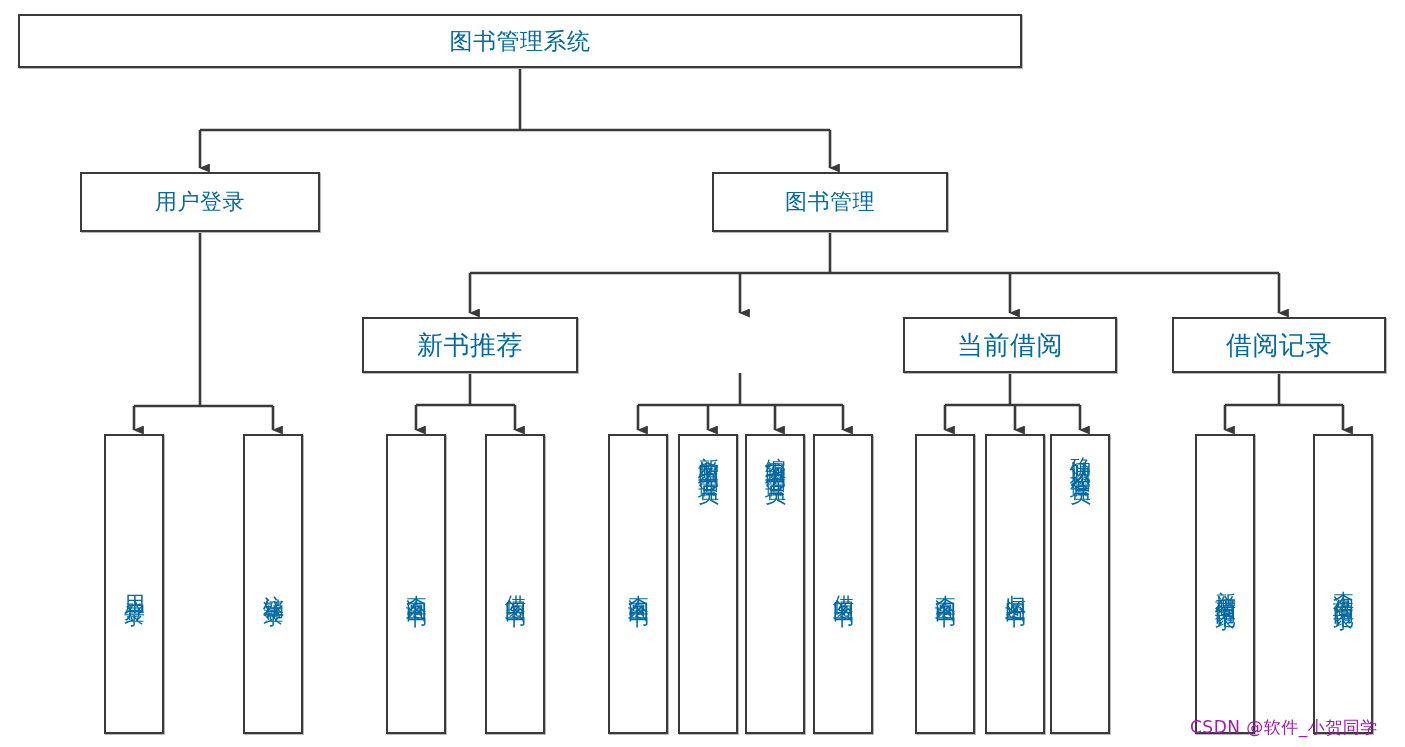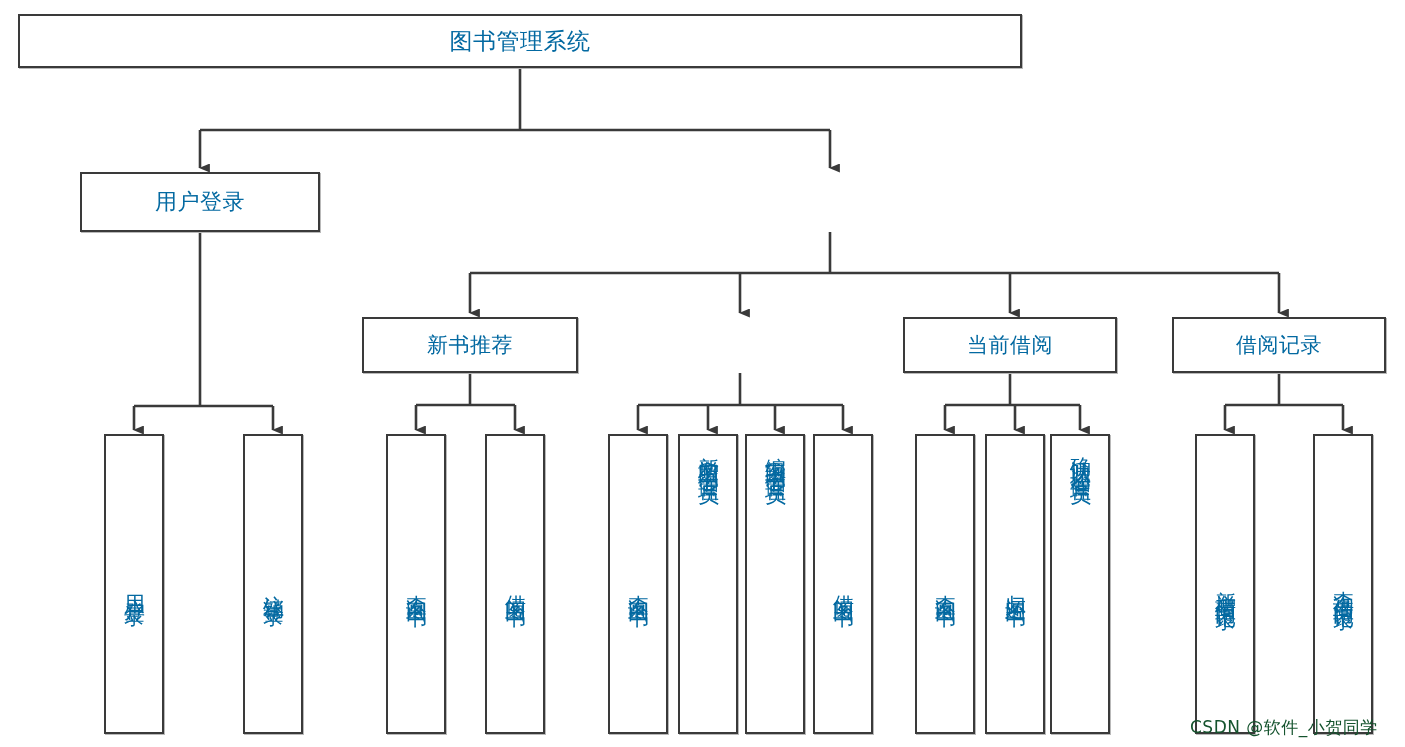--- a/index.html
+++ b/index.html
@@ -37,40 +37,40 @@
     justify-content: center;
     text-align: center;
   }
   .node .label {
     color: #0369a1;
     letter-spacing: 0.5px;
     line-height: 1.08;
   }
   .node.root .label { font-size: 23px; }
   .node.l2 .label  { font-size: 22px; }
-  .node.l3 .label  { font-size: 21px; }
+  .node.l3 .label  { font-size: 26px; }
   .node.leaf {
     align-items: flex-start;
     padding-top: 4px;
   }
   .node.leaf .label {
     writing-mode: vertical-rl;
     text-orientation: upright;
     font-size: 21px;
     letter-spacing: 4px;
     line-height: 1;
     white-space: nowrap;
   }
   .node.leaf.mid .label {
     align-self: center;
   }
   .watermark {
     position: absolute;
     font-size: 17px;
-    color: #14532d;
+    color: #a21caf;
     white-space: nowrap;
     letter-spacing: 0.5px;
     text-align: right;
   }
 </style>
 </head>
 <body>
 
 <div id="canvas">
 
@@ -126,20 +126,23 @@
     </g>
   </svg>
 
   <div class="node root" style="left:18px; top:14px; width:1004px; height:54px;">
     <span class="label">图书管理系统</span>
   </div>
 
   <div class="node l2" style="left:80px; top:172px; width:240px; height:60px;">
     <span class="label">用户登录</span>
   </div>
+  <div class="node l2" style="left:712px; top:172px; width:236px; height:60px;">
+    <span class="label">图书管理</span>
+  </div>
 
   <div class="node l3" style="left:362px; top:317px; width:216px; height:56px;">
     <span class="label">新书推荐</span>
   </div>
   <div class="node l3" style="left:1172px; top:317px; width:214px; height:56px;">
     <span class="label">借阅记录</span>
   </div>
   <div class="node l3" style="left:903px; top:317px; width:214px; height:56px;">
     <span class="label">当前借阅</span>
   </div>

